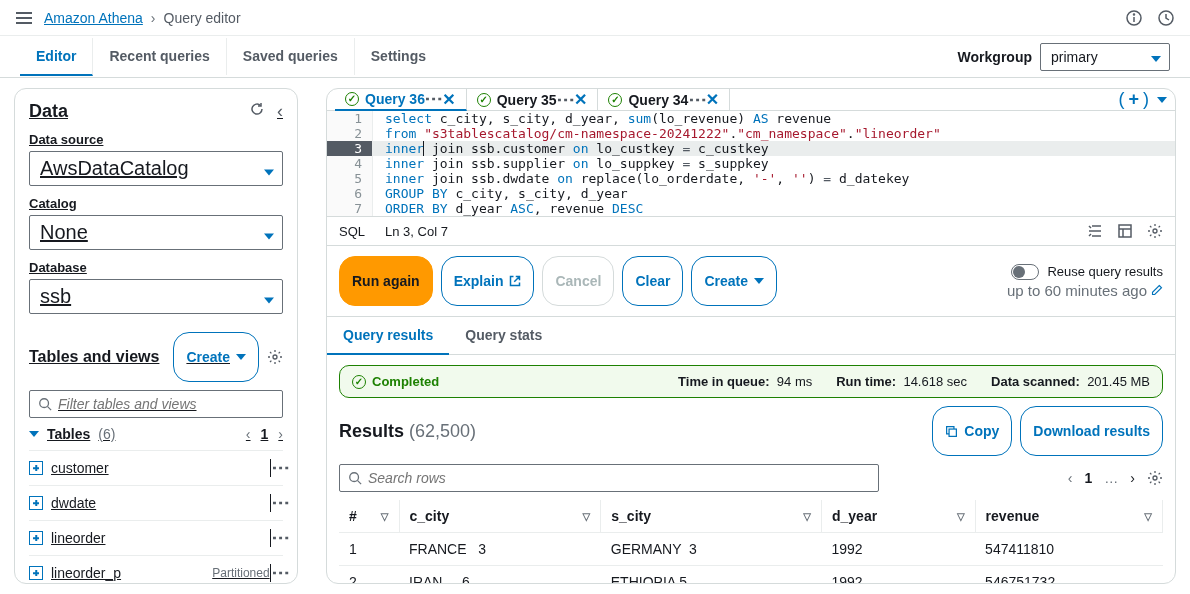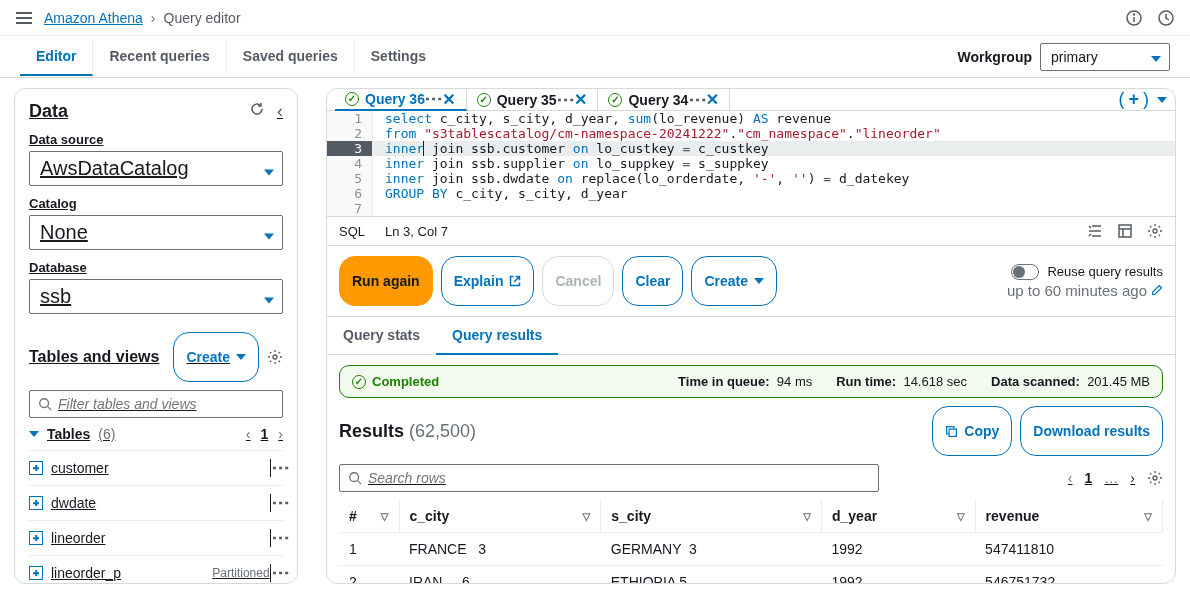--- a/index.html
+++ b/index.html
@@ -108,21 +108,21 @@
 .status-banner { margin: 10px 12px 0; border: 1px solid #1d8102; border-radius: 10px; background: #f1faed; padding: 8px 12px; display: flex; align-items: center; justify-content: space-between; font-size: 13px; }
 .status-banner .completed { color: #1d8102; font-weight: 700; display: flex; align-items: center; gap: 6px; }
 .metrics { display: flex; gap: 24px; }
 .metrics b { font-weight: 700; }
 
 .results-header { display: flex; align-items: center; justify-content: space-between; padding: 8px 12px 4px; }
 .results-header h3 { font-size: 18px; font-weight: 700; }
 .results-header h3 .count { font-weight: 400; color: #687078; }
 .results-header .right { display: flex; gap: 8px; }
 
-.results-toolbar { display: flex; align-items: center; justify-content: space-between; padding: 4px 12px; text-decoration: underline; }
+.results-toolbar { display: flex; align-items: center; justify-content: space-between; padding: 4px 12px; }
 .results-toolbar .filter-input { width: 540px; }
 .results-toolbar .right { display: flex; align-items: center; gap: 12px; color: #687078; }
 
 .results-table { width: calc(100% - 24px); margin: 4px 12px 0; border-collapse: collapse; font-size: 14px; }
 .results-table th, .results-table td { border-bottom: 1px solid #eaeded; padding: 8px 10px; text-align: left; }
 .results-table th { font-weight: 700; position: relative; border-right: 1px solid #eaeded; }
 .th-inner { display: flex; align-items: center; justify-content: space-between; }
 .sort-tri { font-size: 10px; color: #687078; }
 
 .check-circle { width: 14px; height: 14px; border-radius: 50%; border: 1.5px solid #1d8102; display: inline-flex; align-items: center; justify-content: center; color: #1d8102; font-size: 10px; line-height: 1; }
@@ -362,20 +362,21 @@
         <div class="code-line">
             <div class="gutter">5</div>
             <div class="code"><span class="kw">inner</span><span> join ssb.dwdate </span><span class="kw">on</span><span> replace(lo_orderdate, </span><span class="str">'-'</span><span>, </span><span class="str">''</span><span>) </span><span class="op">=</span><span> d_datekey</span></div>
           </div>
         <div class="code-line">
             <div class="gutter">6</div>
             <div class="code"><span class="kw">GROUP</span><span> </span><span class="kw">BY</span><span> c_city, s_city, d_year</span></div>
           </div>
         <div class="code-line">
             <div class="gutter">7</div>
+            <div class="code"><span class="kw">ORDER</span><span> </span><span class="kw">BY</span><span> d_year </span><span class="kw">ASC</span><span>, revenue </span><span class="kw">DESC</span></div>
           </div>
       </div>
 
       <div class="status-bar">
         <div class="left">
           <span>SQL</span>
           <span>Ln 3, Col 7</span>
         </div>
         <div class="right">
           <span class="sb-icon">
@@ -429,22 +430,22 @@
             <span class="edit-pencil">
               <svg width="12" height="12" viewBox="0 0 16 16" fill="none" stroke="#0073bb" stroke-width="1.5">
                   <path d="M11 2l3 3L5 14H2v-3L11 2z"></path>
                 </svg>
             </span>
           </div>
         </div>
       </div>
 
       <div class="result-tabs">
+        <div class="rtab active">Query results</div>
         <div class="rtab">Query stats</div>
-        <div class="rtab active">Query results</div>
       </div>
 
       <div class="status-banner">
         <div class="completed">
           <span class="check-circle">✓</span>
           <span>Completed</span>
         </div>
         <div class="metrics">
           <span><b>Time in queue:</b>&nbsp;&nbsp;<span>94 ms</span></span>
           <span><b>Run time:</b>&nbsp;&nbsp;<span>14.618 sec</span></span>

